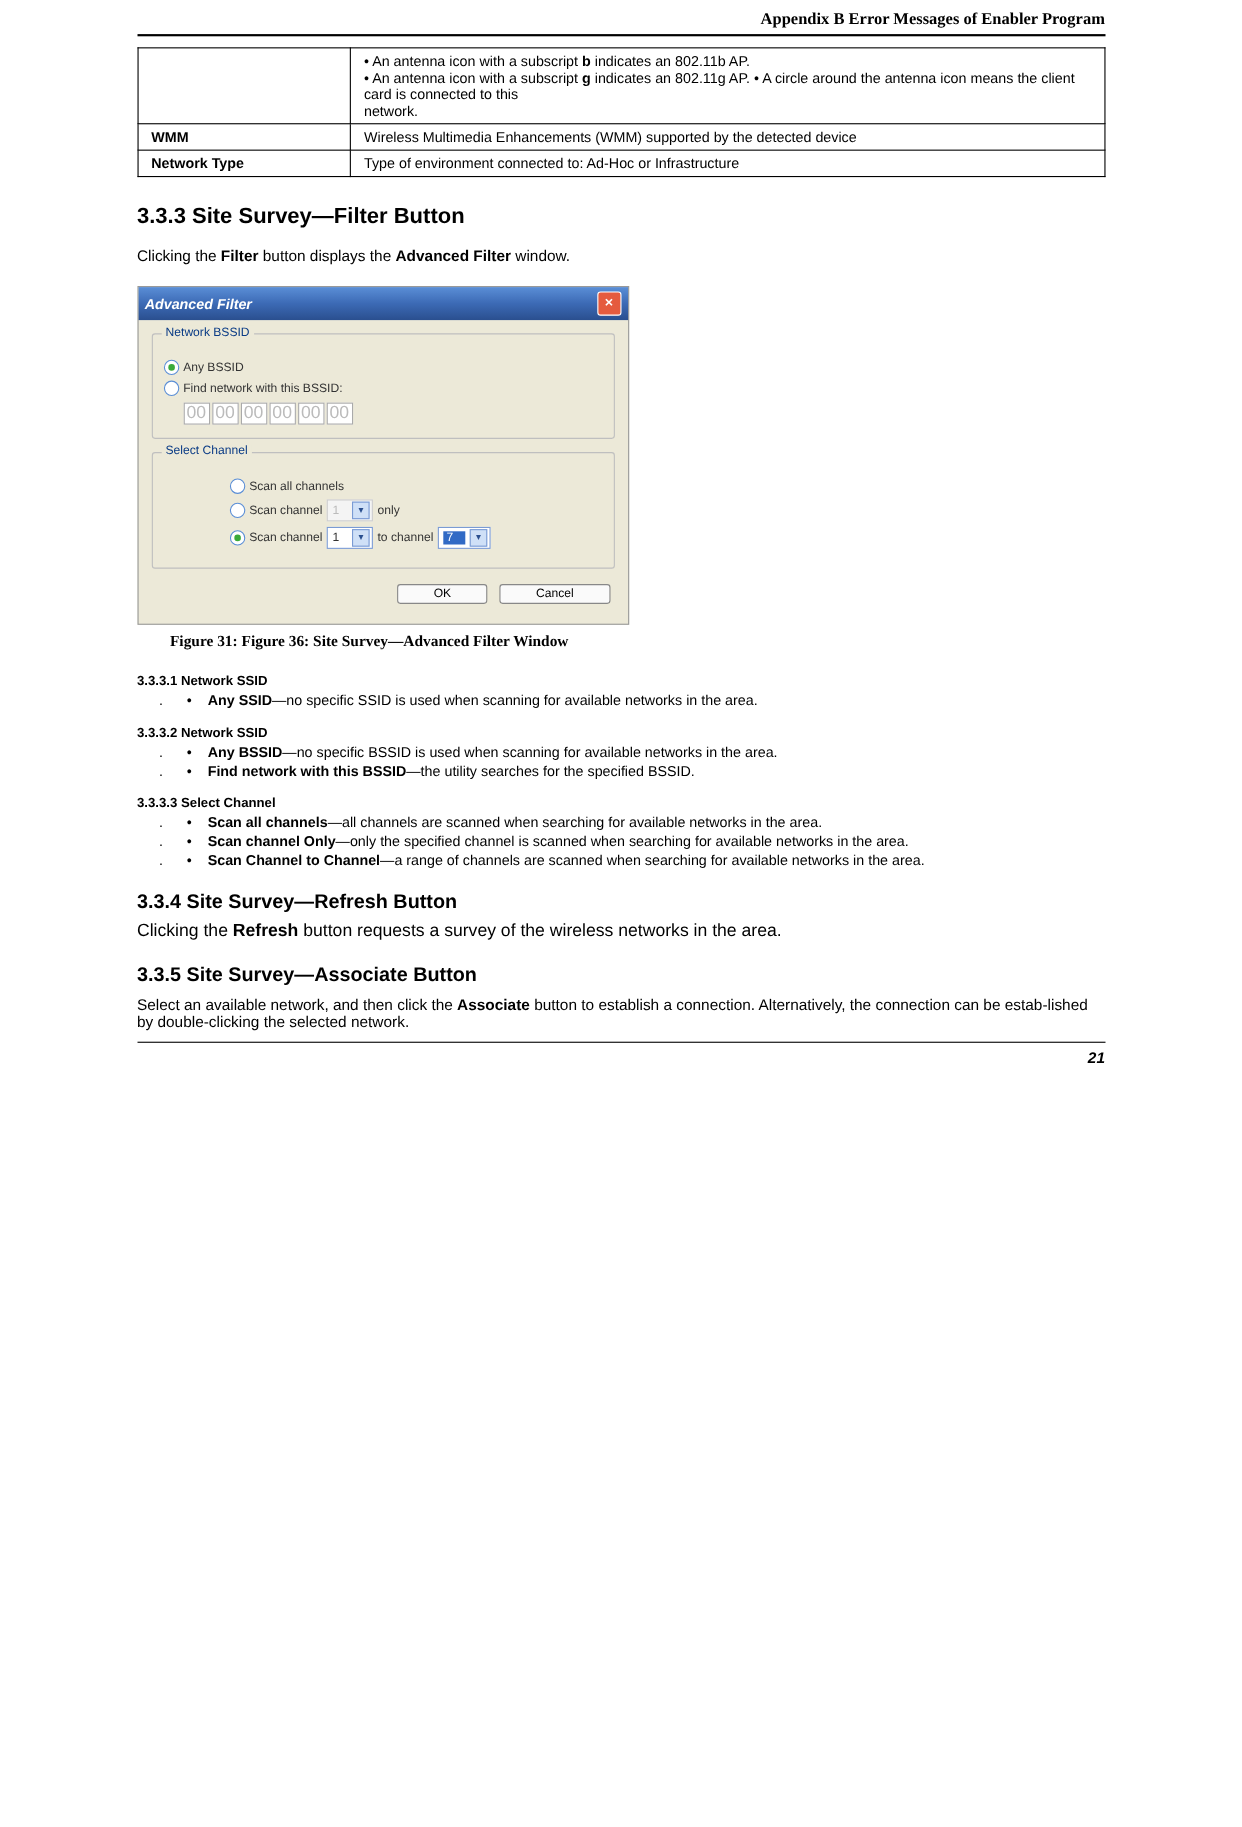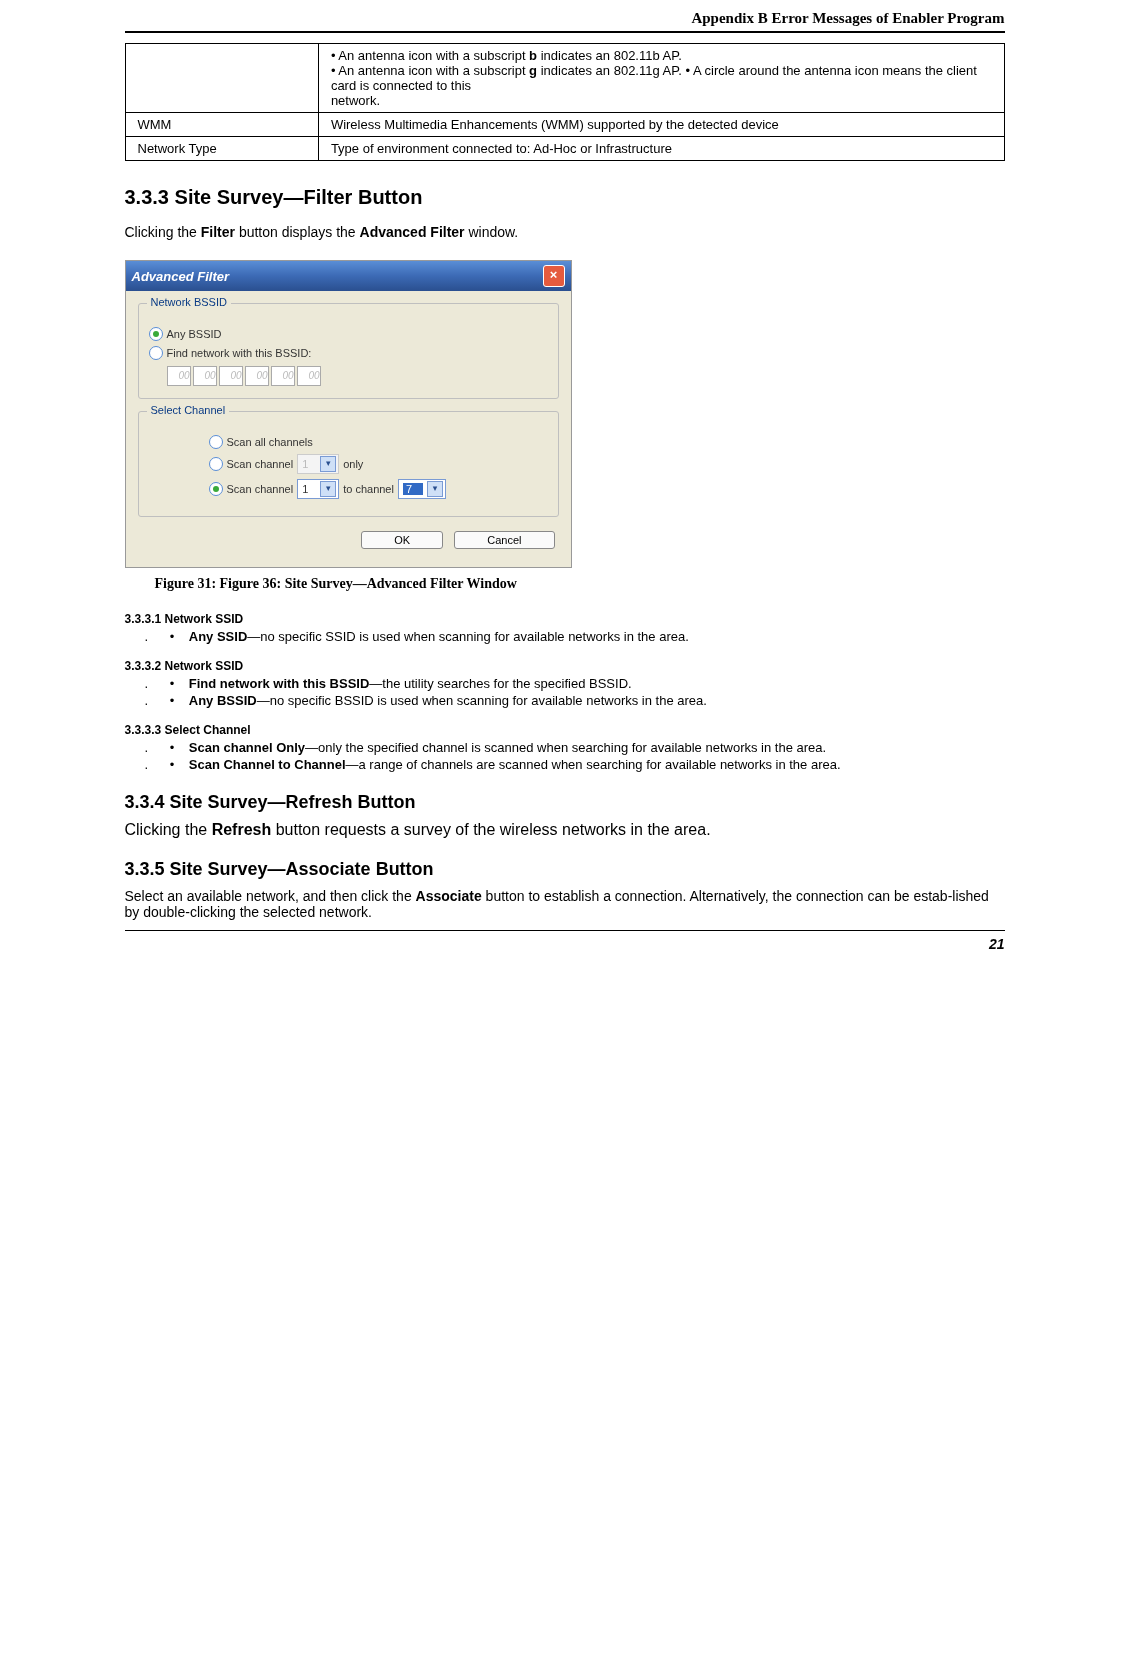--- a/index.html
+++ b/index.html
@@ -33,20 +33,21 @@
       margin-bottom: 20px;
     }
     table.info td {
       border: 1px solid #000;
       padding: 4px 12px;
       vertical-align: top;
       font-size: 13px;
     }
     table.info td:first-child {
       width: 22%;
+      font-weight: bold;
     }
     h2 {
       font-size: 20px;
       margin: 25px 0 15px 0;
     }
     h3 {
       font-size: 18px;
       margin: 20px 0 5px 0;
     }
     h4 {
@@ -170,25 +171,24 @@
     }
     .bssid-seg {
       display: inline-flex;
       gap: 2px;
     }
     .bssid-seg span {
       border: 1px solid #aaa;
       background: #fff;
       width: 22px;
       height: 18px;
-      text-align: right;
+      text-align: center;
       line-height: 18px;
       color: #bbb;
-      font-size: 10px;
-      font-style: italic;
+      font-size: 16px;
     }
     .dd {
       border: 1px solid #7a9bd4;
       background: #fff;
       height: 18px;
       display: inline-flex;
       align-items: center;
       padding: 0 2px 0 4px;
       gap: 4px;
       font-size: 11px;
@@ -334,26 +334,27 @@
 
 <div class="fig-caption">Figure 31: Figure 36: Site Survey—Advanced Filter Window</div>
 
 <h4>3.3.3.1 Network SSID</h4>
 <ul class="bullet">
   <li>.&nbsp;&nbsp;&nbsp;&nbsp;&nbsp;&nbsp;•&nbsp;&nbsp;&nbsp;&nbsp;<b>Any SSID</b><span>—no specific SSID is used when scanning for available networks in the area.</span></li>
 </ul>
 
 <h4>3.3.3.2 Network SSID</h4>
 <ul class="bullet">
+  <li>.&nbsp;&nbsp;&nbsp;&nbsp;&nbsp;&nbsp;•&nbsp;&nbsp;&nbsp;&nbsp;<b>Any BSSID</b><span>—no specific BSSID is used when scanning for available networks in the area.</span></li>
   <li>.&nbsp;&nbsp;&nbsp;&nbsp;&nbsp;&nbsp;•&nbsp;&nbsp;&nbsp;&nbsp;<b>Find network with this BSSID</b><span>—the utility searches for the specified BSSID.</span></li>
-  <li>.&nbsp;&nbsp;&nbsp;&nbsp;&nbsp;&nbsp;•&nbsp;&nbsp;&nbsp;&nbsp;<b>Any BSSID</b><span>—no specific BSSID is used when scanning for available networks in the area.</span></li>
 </ul>
 
 <h4>3.3.3.3 Select Channel</h4>
 <ul class="bullet">
+  <li>.&nbsp;&nbsp;&nbsp;&nbsp;&nbsp;&nbsp;•&nbsp;&nbsp;&nbsp;&nbsp;<b>Scan all channels</b><span>—all channels are scanned when searching for available networks in the area.</span></li>
   <li>.&nbsp;&nbsp;&nbsp;&nbsp;&nbsp;&nbsp;•&nbsp;&nbsp;&nbsp;&nbsp;<b>Scan channel Only</b><span>—only the specified channel is scanned when searching for available networks in the area.</span></li>
   <li>.&nbsp;&nbsp;&nbsp;&nbsp;&nbsp;&nbsp;•&nbsp;&nbsp;&nbsp;&nbsp;<b>Scan Channel to Channel</b><span>—a range of channels are scanned when searching for available networks in the area.</span></li>
 </ul>
 
 <h3>3.3.4 Site Survey—Refresh Button</h3>
 <p class="body" style="font-size:16px;">
   <span>Clicking the </span><b>Refresh</b><span> button requests a survey of the wireless networks in the area.</span>
 </p>
 
 <h3>3.3.5 Site Survey—Associate Button</h3>

